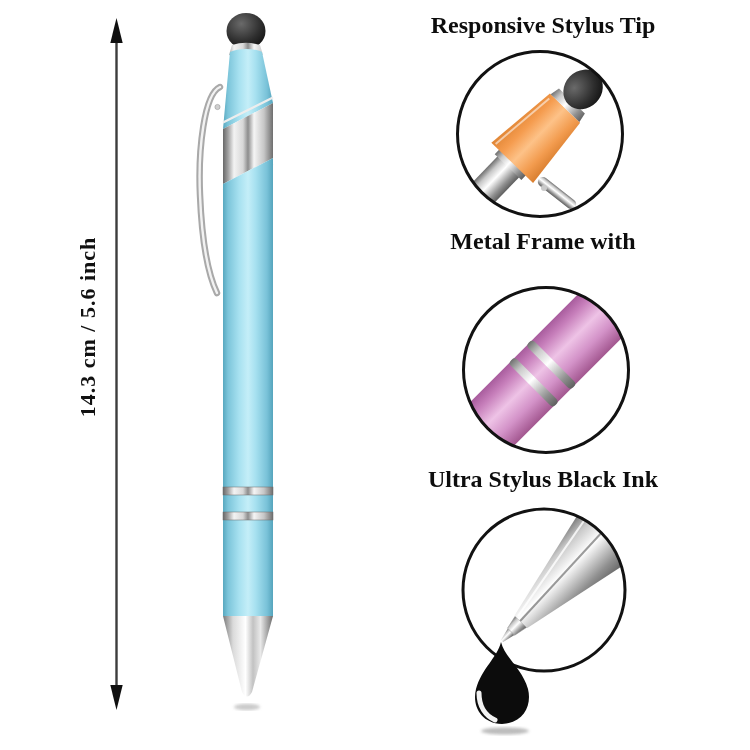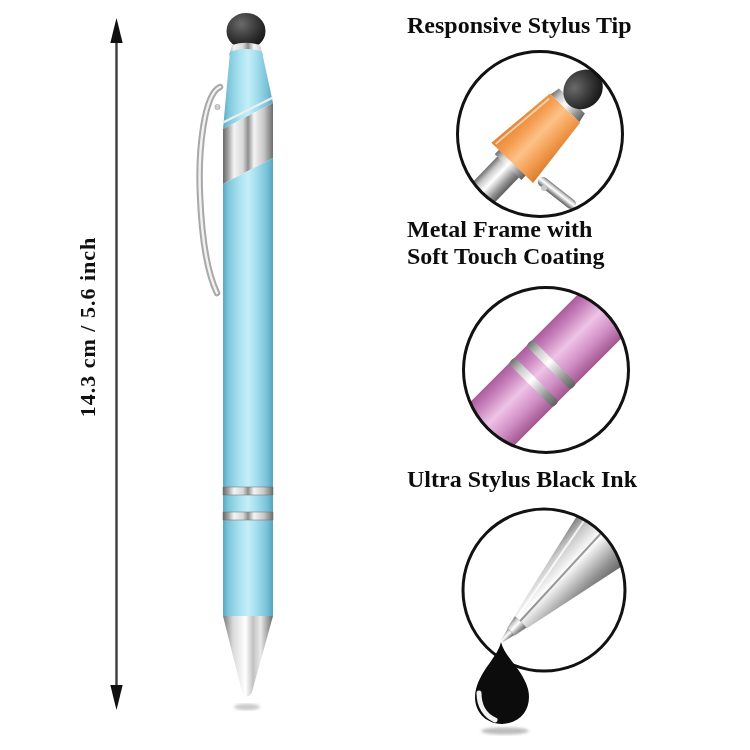--- a/index.html
+++ b/index.html
@@ -7,26 +7,26 @@
     position:relative;width:750px;height:750px;background:#ffffff;overflow:hidden;
     font-family:"Liberation Serif", serif;color:#0d0d0d;
   }
   .art{position:absolute;left:0;top:0;}
   .measure-label{
     position:absolute;left:88px;top:327px;white-space:nowrap;
     transform:translate(-50%,-50%) rotate(-90deg);
     font-size:22px;font-weight:700;letter-spacing:1px;color:#111;
   }
   .callout-title{
-    position:absolute;left:407px;width:272px;
+    position:absolute;left:407px;width:272px;text-align:center;
     font-size:24px;font-weight:700;line-height:27px;color:#0d0d0d;
   }
   .callout-title span{display:block;}
   .t1{top:12px;}
-  .t2{top:216px;}
+  .t2{top:228px;}
   .t3{top:466px;}
 </style>
 </head>
 <body>
 
 <div class="canvas">
 
   <svg class="art" width="750" height="750" viewBox="0 0 750 750">
     <defs>
       <linearGradient id="penBlue" gradientUnits="userSpaceOnUse" x1="63" y1="0" x2="113" y2="0">
@@ -169,20 +169,19 @@
   </svg>
 
   <div class="measure-label">14.3 cm / 5.6 inch</div>
 
   <div class="callout-title t1">
     <span>Responsive Stylus Tip</span>
   </div>
 
   <div class="callout-title t2">
     <span>Metal Frame with</span>
-    <span>Soft Touch Coating</span>
   </div>
 
   <div class="callout-title t3">
     <span>Ultra Stylus Black Ink</span>
   </div>
 
 </div>
 
 </body></html>

